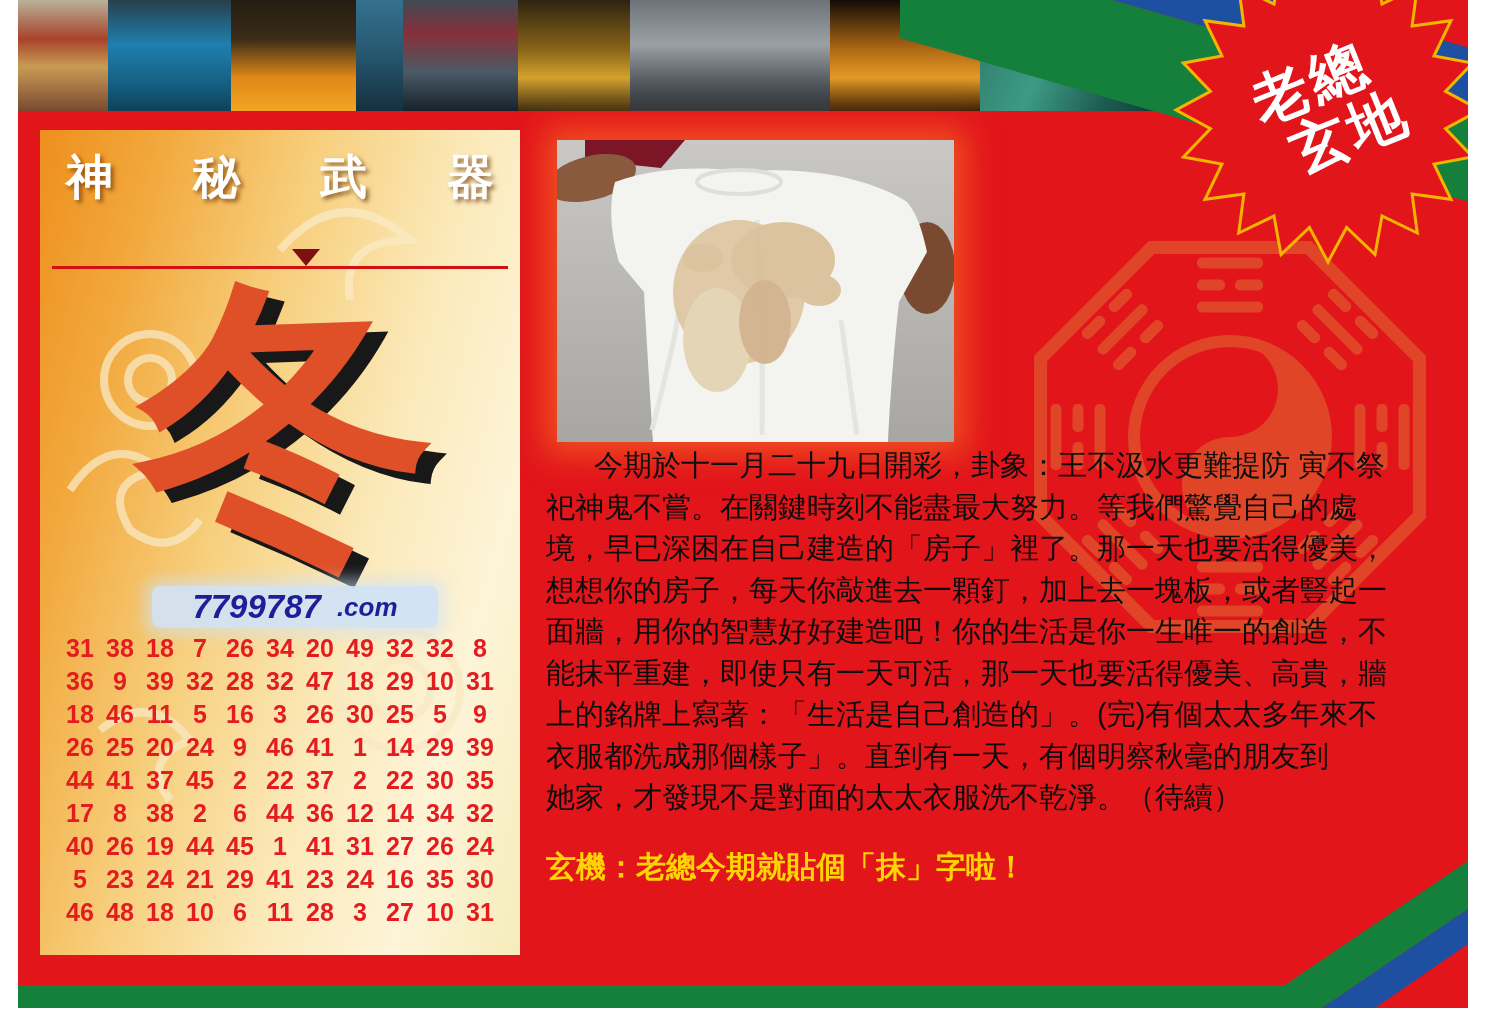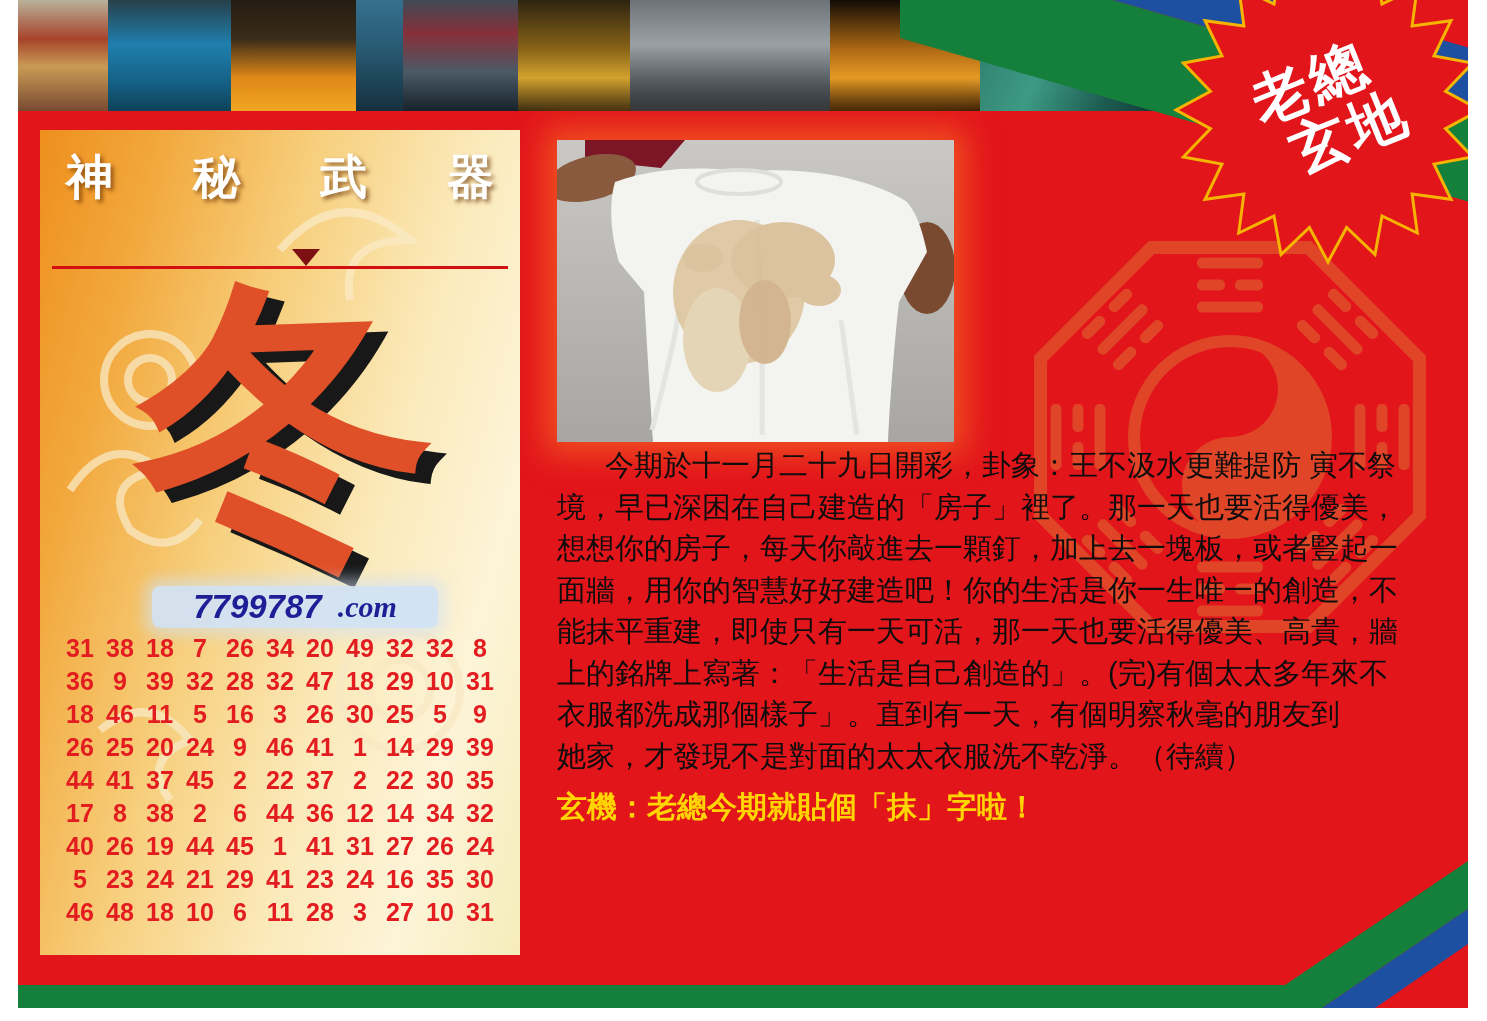--- a/index.html
+++ b/index.html
@@ -47,38 +47,38 @@
             border-left:14px solid transparent;border-right:14px solid transparent;
             border-top:17px solid #7d1012;}
   .calli{position:absolute;left:60px;top:128px;width:370px;height:340px;
          font-size:300px;line-height:330px;text-align:center;color:#df4f28;font-weight:bold;
          text-shadow:15px 11px 0 #181818;transform:rotate(-2deg);}
   .website{position:absolute;left:112px;top:456px;width:286px;height:42px;border-radius:8px;
            background:rgba(208,226,246,.92);box-shadow:0 0 14px 8px rgba(208,226,246,.55);
            display:flex;align-items:center;justify-content:center;
            color:#1e1e96;font-weight:bold;font-style:italic;text-align:center;}
   .website .w-num{font-size:33px;}
-  .website .w-suf{font-size:30px;margin-left:16px;font-family:Liberation Serif, serif;}
+  .website .w-suf{font-size:26px;margin-left:16px;}
   .number-grid{position:absolute;left:20px;right:20px;top:504px;
                display:grid;grid-template-columns:repeat(11,1fr);row-gap:4px;}
   .num{text-align:center;color:#e31c20;font-weight:bold;font-size:25px;}
 
   
   .tshirt{position:absolute;left:539px;top:140px;width:397px;height:302px;
           box-shadow:0 0 30px 12px rgba(255,140,40,.5);}
 
   
   .bagua{position:absolute;left:990px;top:215px;width:445px;height:445px;opacity:.8;}
   .bagua rect{fill:#e0522c;}
 
   
-  .article{position:absolute;left:539px;top:446px;width:912px;}
+  .article{position:absolute;left:528px;top:446px;width:912px;}
   .t-line{height:41.5px;font-size:29px;font-weight:500;color:#0d0d0d;white-space:nowrap;}
   .t-line.first{text-indent:48px;}
-  .hint{margin-top:9px;font-size:30px;font-weight:bold;color:#ffd400;white-space:nowrap;}
+  .hint{margin-top:27px;font-size:30px;font-weight:bold;color:#ffd400;white-space:nowrap;}
 </style>
 </head>
 <body>
 
 <div class="red-area">
 
   <div class="banner">
     <div class="ph1"></div>
     <div class="ph2"></div>
     <div class="ph3"></div>
@@ -302,20 +302,21 @@
         <span class="num">3</span>
         <span class="num">27</span>
         <span class="num">10</span>
         <span class="num">31</span>
       </div>
   </div>
 
   <div class="article">
     <div>
         <div class="t-line first">今期於十一月二十九日開彩，卦象：王不汲水更難提防 寅不祭</div>
+        <div class="t-line">祀神鬼不嘗。在關鍵時刻不能盡最大努力。等我們驚覺自己的處</div>
         <div class="t-line">境，早已深困在自己建造的「房子」裡了。那一天也要活得優美，</div>
         <div class="t-line">想想你的房子，每天你敲進去一顆釘，加上去一塊板，或者豎起一</div>
         <div class="t-line">面牆，用你的智慧好好建造吧！你的生活是你一生唯一的創造，不</div>
         <div class="t-line">能抹平重建，即使只有一天可活，那一天也要活得優美、高貴，牆</div>
         <div class="t-line">上的銘牌上寫著：「生活是自己創造的」。(完)有個太太多年來不</div>
         <div class="t-line">衣服都洗成那個樣子」。直到有一天，有個明察秋毫的朋友到</div>
         <div class="t-line">她家，才發現不是對面的太太衣服洗不乾淨。（待續）</div>
       </div>
     <div class="hint">玄機：老總今期就貼個「抹」字啦！</div>
   </div>

